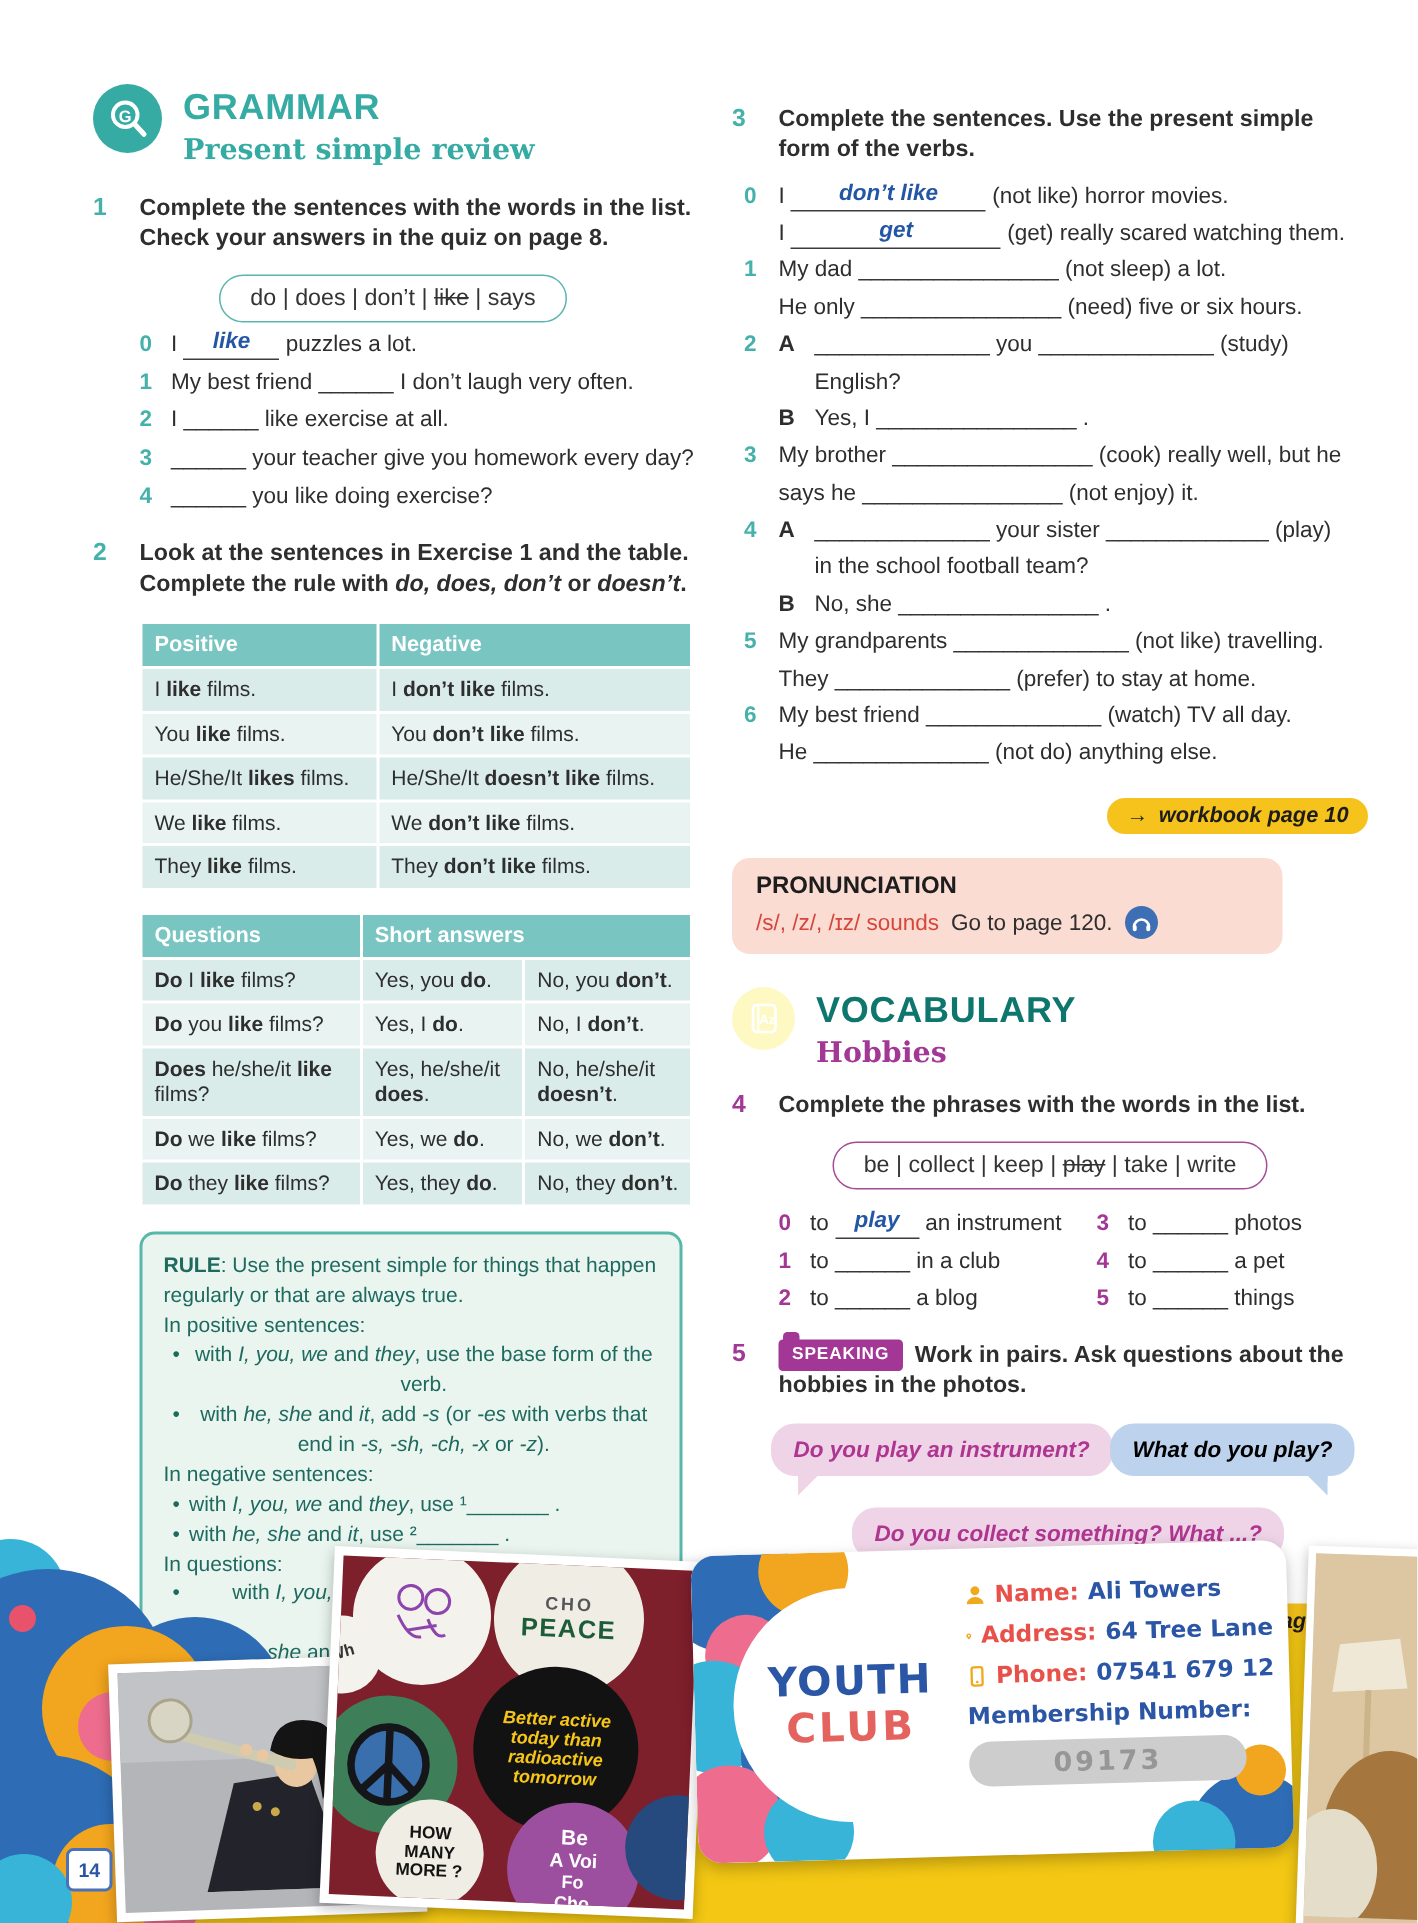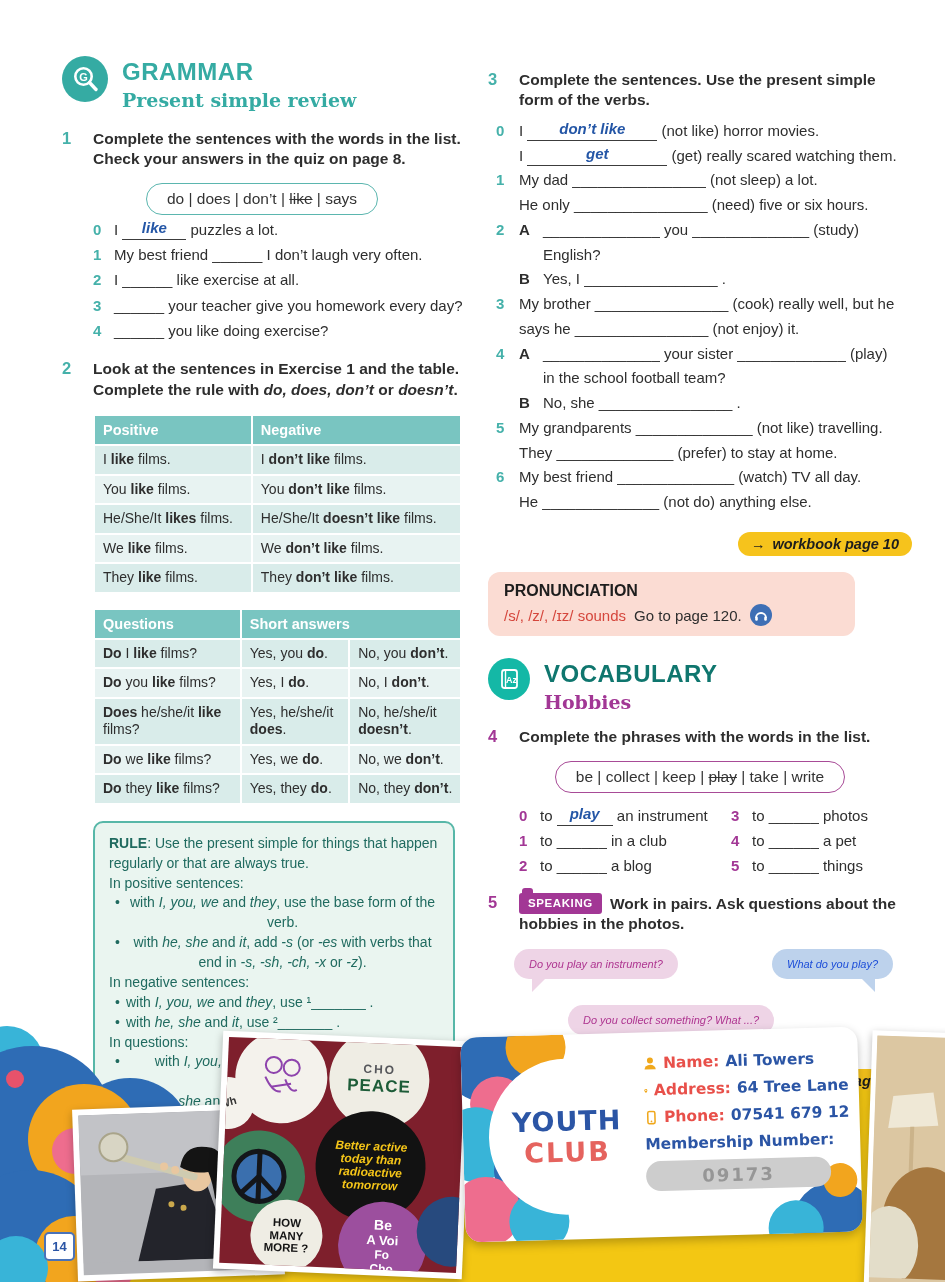--- a/index.html
+++ b/index.html
@@ -8,21 +8,21 @@
   b{font-weight:bold;} s{text-decoration:line-through;}
 
   
   .col-left{position:absolute;left:62px;top:56px;width:400px;}
   .col-right{position:absolute;left:488px;top:70px;width:424px;}
 
   
   .sec-head{display:flex;align-items:flex-start;gap:14px;}
   .sec-icon{width:46px;height:46px;border-radius:50%;flex:0 0 46px;display:flex;align-items:center;justify-content:center;}
   .g-icon{background:#35aba3;}
-  .v-icon{background:#14b8a6;width:42px;height:42px;flex:0 0 42px;}
+  .v-icon{background:#fef9c3;width:42px;height:42px;flex:0 0 42px;}
   .sec-titles{padding-top:2px;}
   .sec-title{font-size:24px;font-weight:bold;letter-spacing:.5px;}
   .sec-title.teal{color:#35aba3;}
   .sec-title.mag{color:#0f766e;}
   .sec-sub{font-family:"DejaVu Serif",serif;font-weight:bold;font-size:19px;margin-top:3px;}
   .sec-sub.teal{color:#35aba3;}
   .sec-sub.mag{color:#a23795;}
 
   
   .ex{display:flex;gap:9px;margin-top:18px;}
@@ -76,24 +76,24 @@
   .ex4col{width:50%;}
   .ex4col .item{margin-left:31px;}
 
   
   .spk{position:relative;display:inline-block;background:#a23795;color:#fff;font-size:11.5px;
        font-weight:bold;letter-spacing:.6px;padding:3px 9px;border-radius:3px;margin-right:8px;vertical-align:2px;}
   .spk::before{content:"";position:absolute;left:3px;top:-5px;width:11px;height:6px;background:#a23795;border-radius:3px 3px 0 0;}
 
   
   .bubbles{position:relative;height:118px;margin-top:14px;}
-  .bub{position:absolute;border-radius:16px;padding:9px 15px;font-weight:normal;font-style:italic;
-       font-size:11px;white-space:nowrap;}
+  .bub{position:absolute;border-radius:16px;padding:9px 15px;font-weight:bold;font-style:italic;
+       font-size:15px;white-space:nowrap;}
   .bub.pink{background:#eed4e6;color:#ae3590;}
-  .bub.blue{background:#bdd2ec;color:#1d4ed8;margin-left:32px;}
+  .bub.blue{background:#bdd2ec;color:#000000;}
   .bub::after{content:"";position:absolute;bottom:-13px;width:0;height:0;border:9px solid transparent;}
   .bub.pink::after{left:18px;border-top-color:#eed4e6;border-left-color:#eed4e6;}
   .bub.blue::after{right:18px;border-top-color:#bdd2ec;border-right-color:#bdd2ec;}
 
   
   .l3{display:flex;font-size:15px;margin-top:4.5px;line-height:1.35;white-space:nowrap;}
   .n3{width:23px;flex:0 0 23px;font-weight:bold;color:#45b1aa;}
   .lab3{width:24px;flex:0 0 24px;font-weight:bold;color:#2e2e2e;}
   .ind2{margin-left:47px;}
   .ind1{margin-left:23px;}

